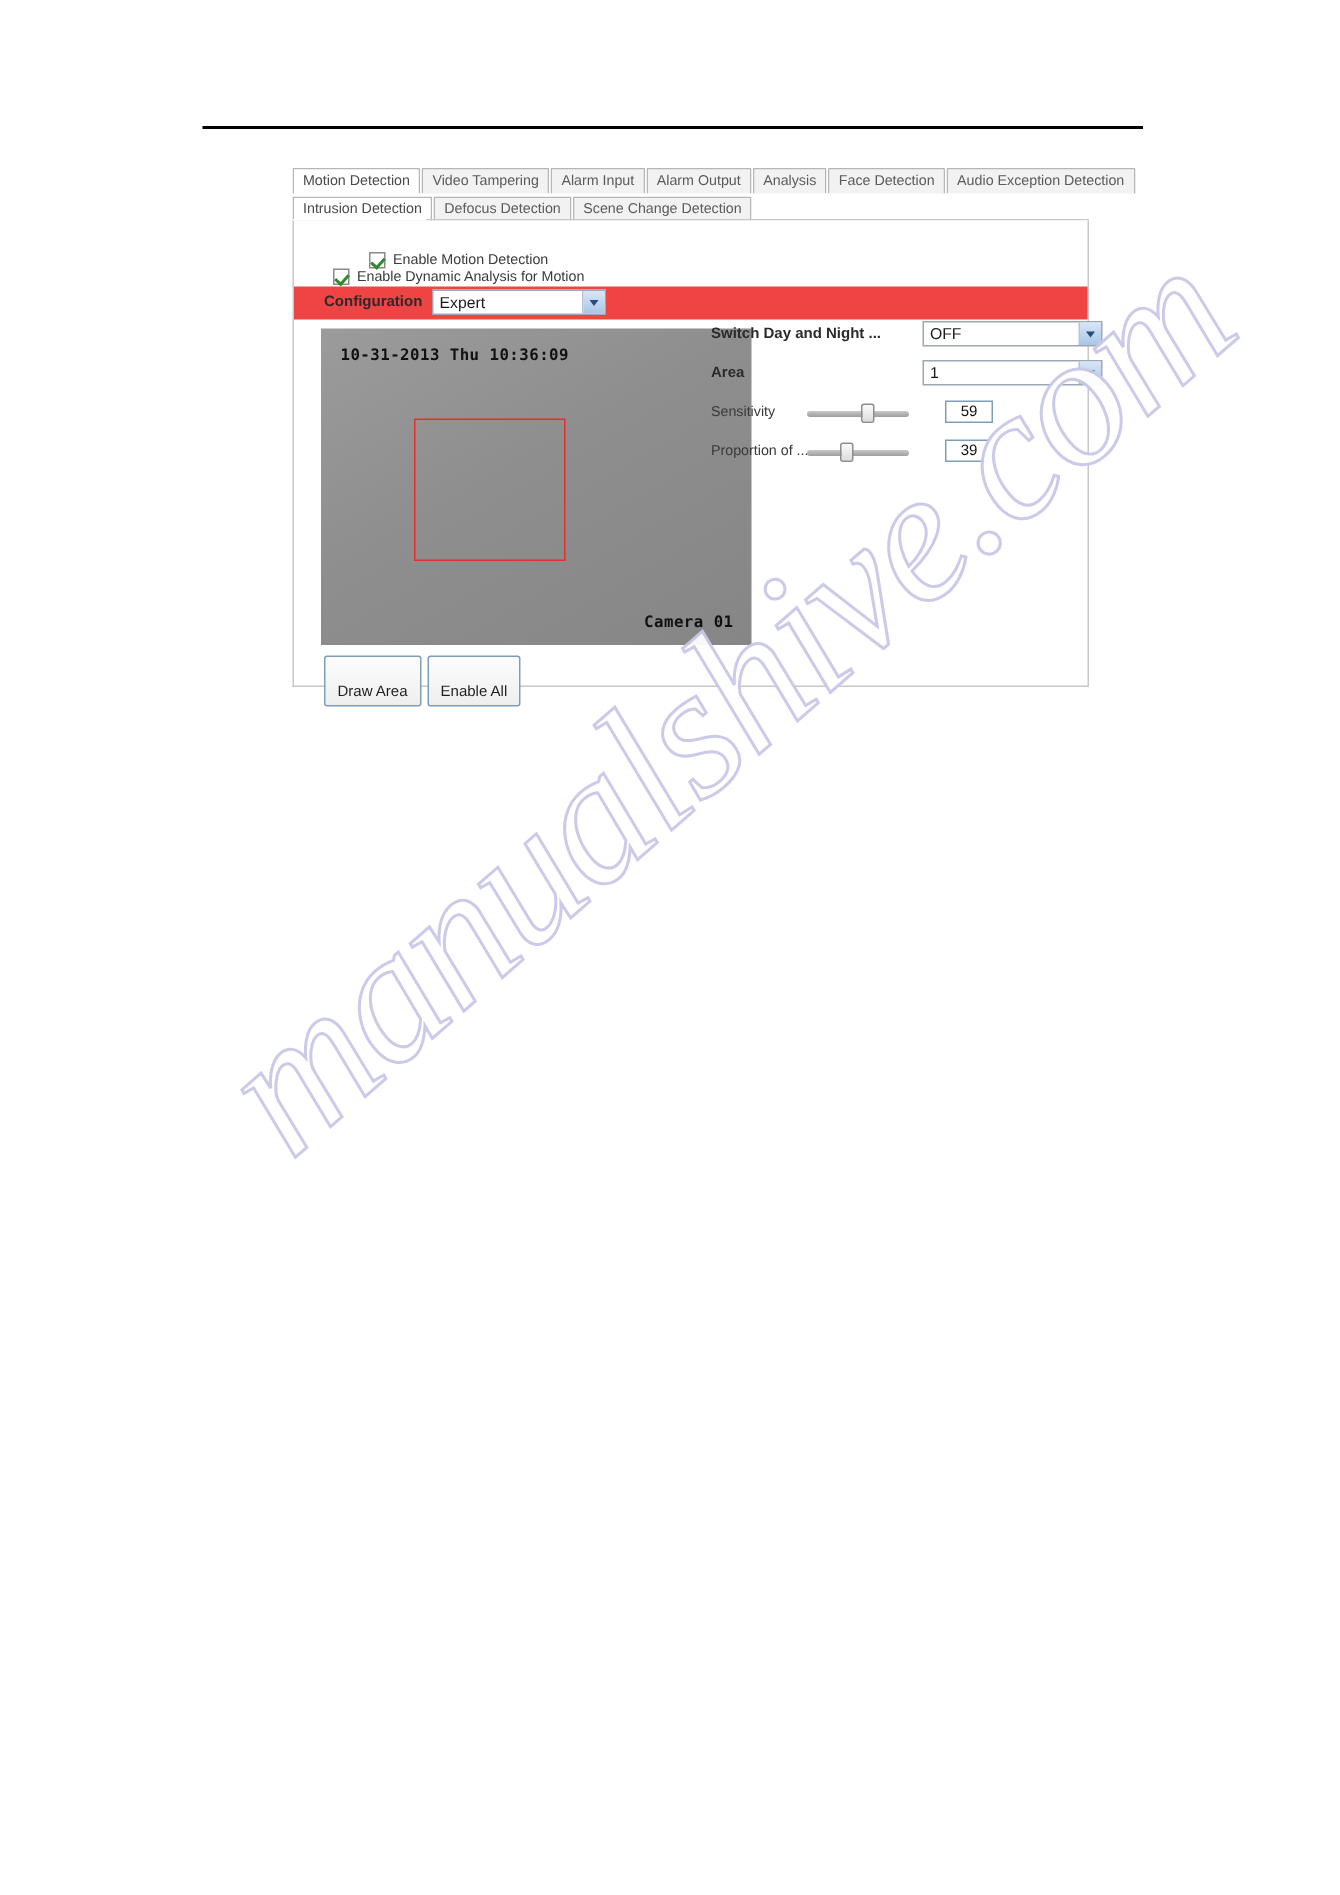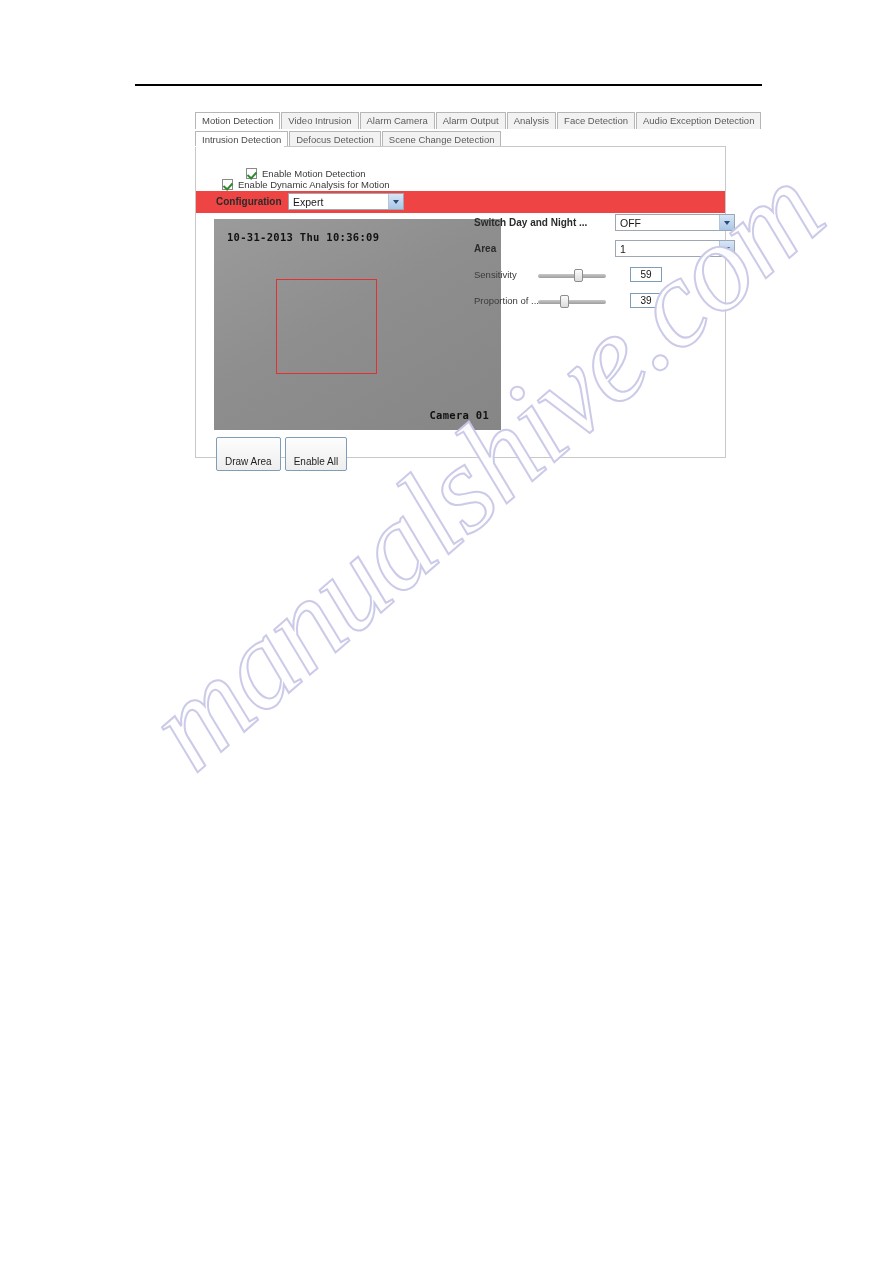--- a/index.html
+++ b/index.html
@@ -367,22 +367,22 @@
 
 <div id="watermark">
   <div class="wm-text" style="-webkit-text-stroke: 2px rgb(201, 201, 232);">manualshive.com</div>
 </div>
 
 <div id="header-rule"></div>
 
 <div id="tabstrip">
   <div class="tab-row row1">
     <div class="tab active">Motion Detection</div>
-    <div class="tab">Video Intrusion</div>
-    <div class="tab">Alarm Camera</div>
+    <div class="tab">Video Tampering</div>
+    <div class="tab">Alarm Input</div>
     <div class="tab">Alarm Output</div>
     <div class="tab">Analysis</div>
     <div class="tab">Face Detection</div>
     <div class="tab">Audio Exception Detection</div>
   </div>
   <div class="tab-row row2">
     <div class="tab active">Intrusion Detection</div>
     <div class="tab">Defocus Detection</div>
     <div class="tab">Scene Change Detection</div>
   </div>

